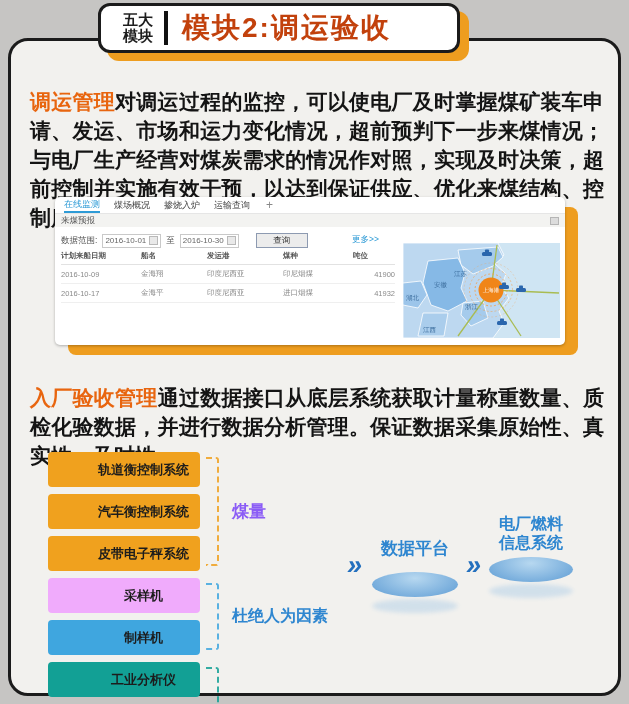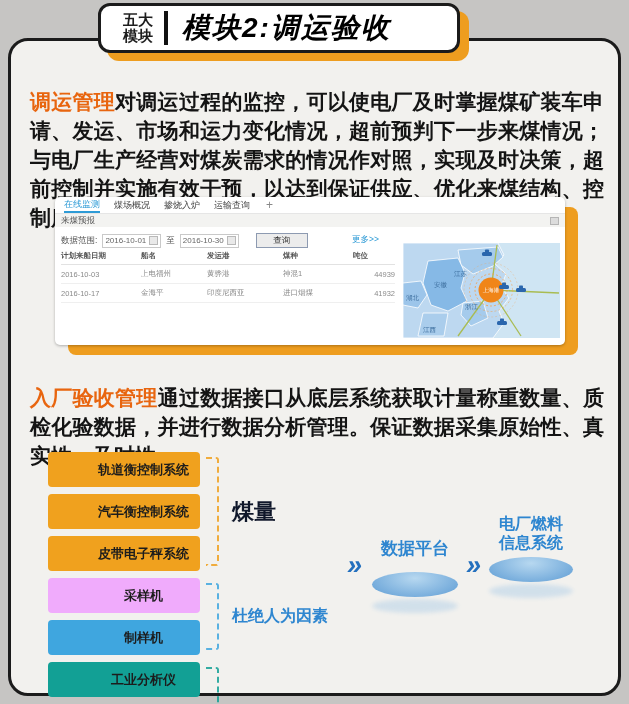--- a/index.html
+++ b/index.html
@@ -6,21 +6,21 @@
   html,body { width:629px; height:704px; }
   body { background:#c6c5c3; font-family:"Liberation Sans", sans-serif; position:relative; overflow:hidden; }
 
   
   .badge { position:absolute; left:98px; top:3px; width:362px; height:50px; background:#fff;
            border:3px solid #1b1b1b; border-radius:12px; box-shadow:9px 8px 0 #EE9D1F;
            display:flex; align-items:center; padding-left:22px; z-index:5; }
   .badge-small { font-size:15px; line-height:16px; font-weight:900; color:#1d1d1d; text-align:center; }
   .badge-small span { display:block; }
   .badge-divider { width:4px; height:34px; background:#111; margin:0 14px 0 11px; }
-  .badge-title { font-size:28px; font-weight:900; font-style:italic; letter-spacing:2px; color:#000000; white-space:nowrap; }
+  .badge-title { font-size:28px; font-weight:900; letter-spacing:2px; color:#c2410c; white-space:nowrap; }
 
   
   .main-box { position:absolute; left:8px; top:38px; width:613px; height:658px; background:#f2f1ee;
               border:3px solid #1b1b1b; border-radius:20px; }
   .para { position:absolute; left:19px; width:574px; font-size:21px; line-height:29px; font-weight:600;
           color:#141414; text-align:justify; }
   .para .lead { color:#E8650F; font-weight:800; }
   .para1 { top:46px; }
   .para2 { top:342px; }
 
@@ -122,25 +122,25 @@
             <tr id="thead-row">
               <th class="c1">计划来船日期</th>
               <th class="c2">船名</th>
               <th class="c3">发运港</th>
               <th class="c4">煤种</th>
               <th class="c5">吨位</th>
             </tr>
           </thead>
         <tbody id="tbody">
             <tr>
-              <td class="c1">2016-10-03</td>
-              <td class="c2">上电福州</td>
-              <td class="c3">黄骅港</td>
-              <td class="c4">神混1</td>
-              <td class="c5">44939</td>
+              <td class="c1">2016-10-09</td>
+              <td class="c2">金海翔</td>
+              <td class="c3">印度尼西亚</td>
+              <td class="c4">印尼烟煤</td>
+              <td class="c5">41900</td>
             </tr>
             <tr>
               <td class="c1">2016-10-17</td>
               <td class="c2">金海平</td>
               <td class="c3">印度尼西亚</td>
               <td class="c4">进口烟煤</td>
               <td class="c5">41932</td>
             </tr>
           </tbody>
       </table>
@@ -199,21 +199,21 @@
 
   <div class="flow">
     <div id="flow-groups">
         <div class="fgroup">
           <div class="fboxes">
             <div class="fbox" style="background: rgb(240, 161, 30);">轨道衡控制系统</div>
             <div class="fbox" style="background: rgb(240, 161, 30);">汽车衡控制系统</div>
             <div class="fbox" style="background: rgb(240, 161, 30);">皮带电子秤系统</div>
           </div>
           <div class="fbracket" style="border-color: rgb(240, 161, 30);"></div>
-          <span class="flabel" style="color: #0f172a; font-size: 22px;">煤量</span>
+          <span class="flabel" style="color: #8b5cf6; font-size: 17px;">煤量</span>
         </div>
         <div class="fgroup">
           <div class="fboxes">
             <div class="fbox" style="background: #f0abfc;">采样机</div>
             <div class="fbox" style="background: rgb(63, 166, 223);">制样机</div>
           </div>
           <div class="fbracket" style="border-color: rgb(63, 166, 223);"></div>
           <span class="flabel" style="color: rgb(46, 134, 208); font-size: 16px;">杜绝人为因素</span>
         </div>
         <div class="fgroup">

